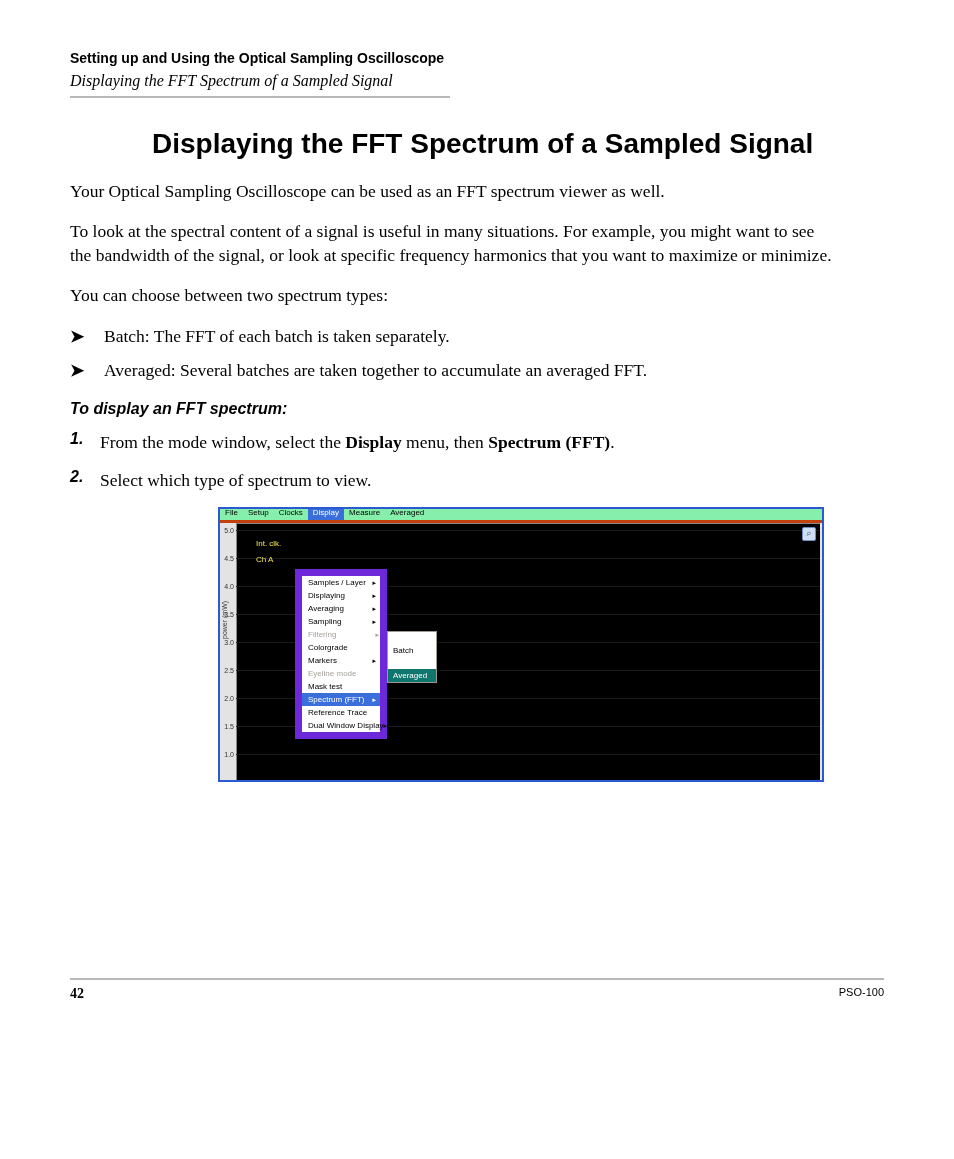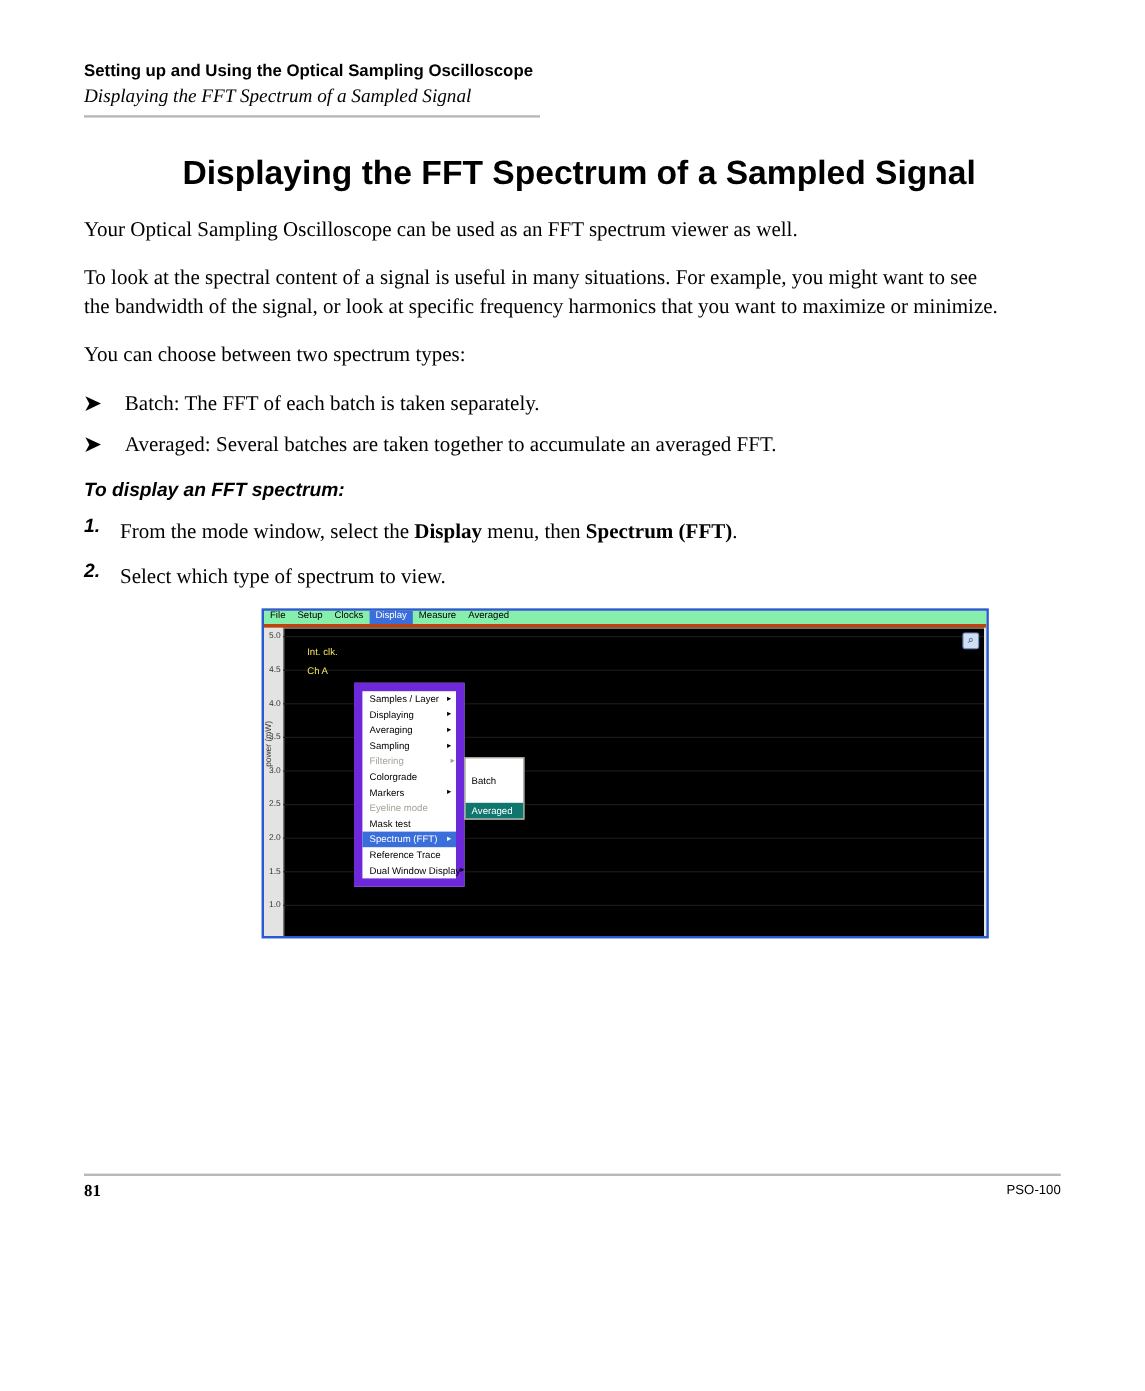--- a/index.html
+++ b/index.html
@@ -330,15 +330,15 @@
 
   <div class="submenu">
     <div class="sitem">Batch</div>
     <div class="sitem selected">Averaged</div>
   </div>
 
   <div class="zoom-icon">⌕</div>
 </div>
 
 <div class="footer">
-  <span class="page-num">81</span>
+  <span class="page-num">42</span>
   <span class="model">PSO-100</span>
 </div>
 
 </body></html>

